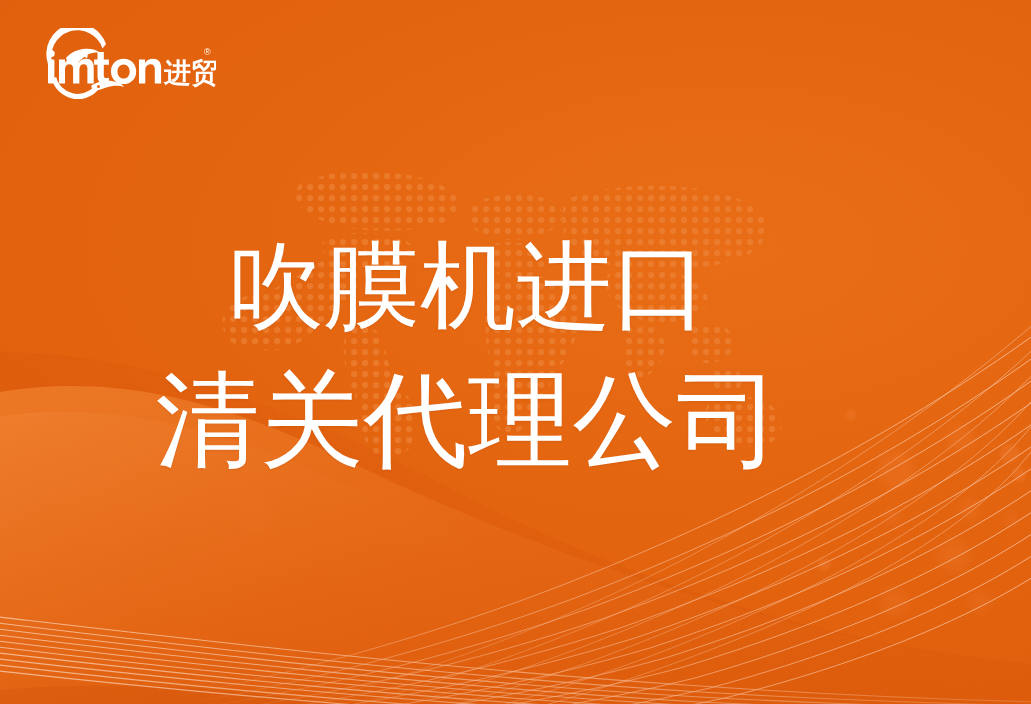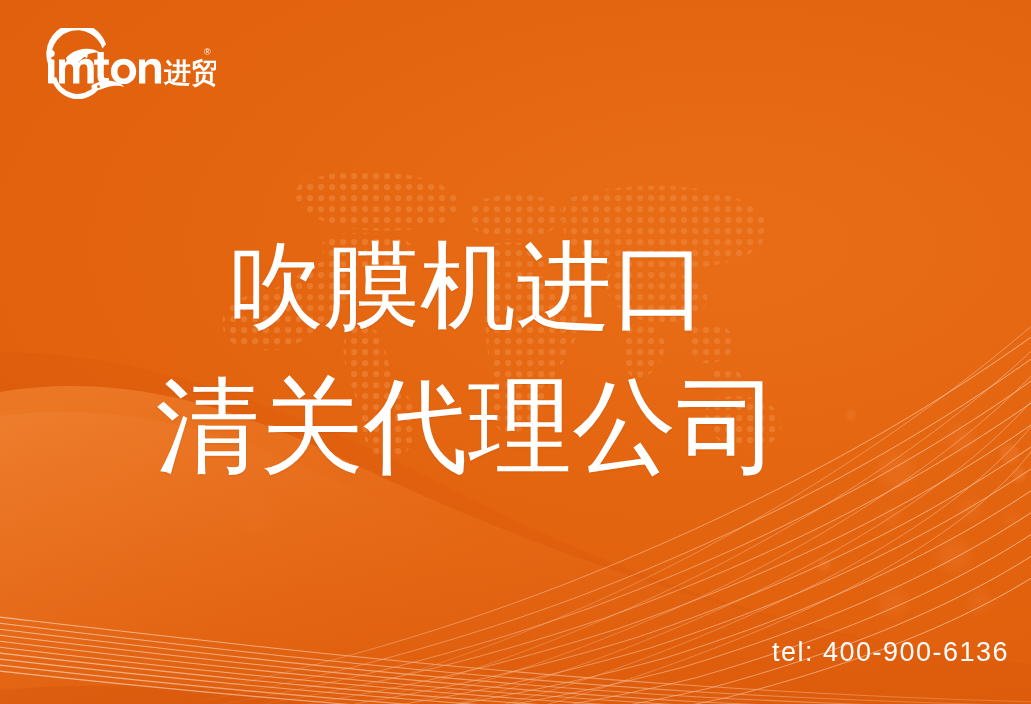--- a/index.html
+++ b/index.html
@@ -80,21 +80,21 @@
     letter-spacing: .01em;
     font-weight: 400;
     text-shadow: 0 1px 2px rgba(150,60,10,.18);
   }
   .headline .ln {
     display: block;
     font-size: 98px;
     white-space: nowrap;
   }
   .headline .ln1 { font-size: 96px; }
-  .headline .ln2 { font-size: 104px; margin-top: 28px; }
+  .headline .ln2 { font-size: 104px; margin-top: 22px; }
 
   
   .tel {
     position: absolute;
     right: 22px;
     bottom: 36px;
     color: #ffffff;
     font-size: 27px;
     letter-spacing: .055em;
     white-space: nowrap;
@@ -295,15 +295,14 @@
       </g>
       <text x="168" y="27" font-family="'Liberation Sans',sans-serif" font-size="9" fill="#ffffff">®</text>
     </svg>
   </div>
 
   <div class="headline">
     <span class="ln ln1">吹膜机进口</span>
     <span class="ln ln2">清关代理公司</span>
   </div>
 
-  <div class="tel">tel: 400-900-6136</div>
 
 </div>
 
 </body></html>

